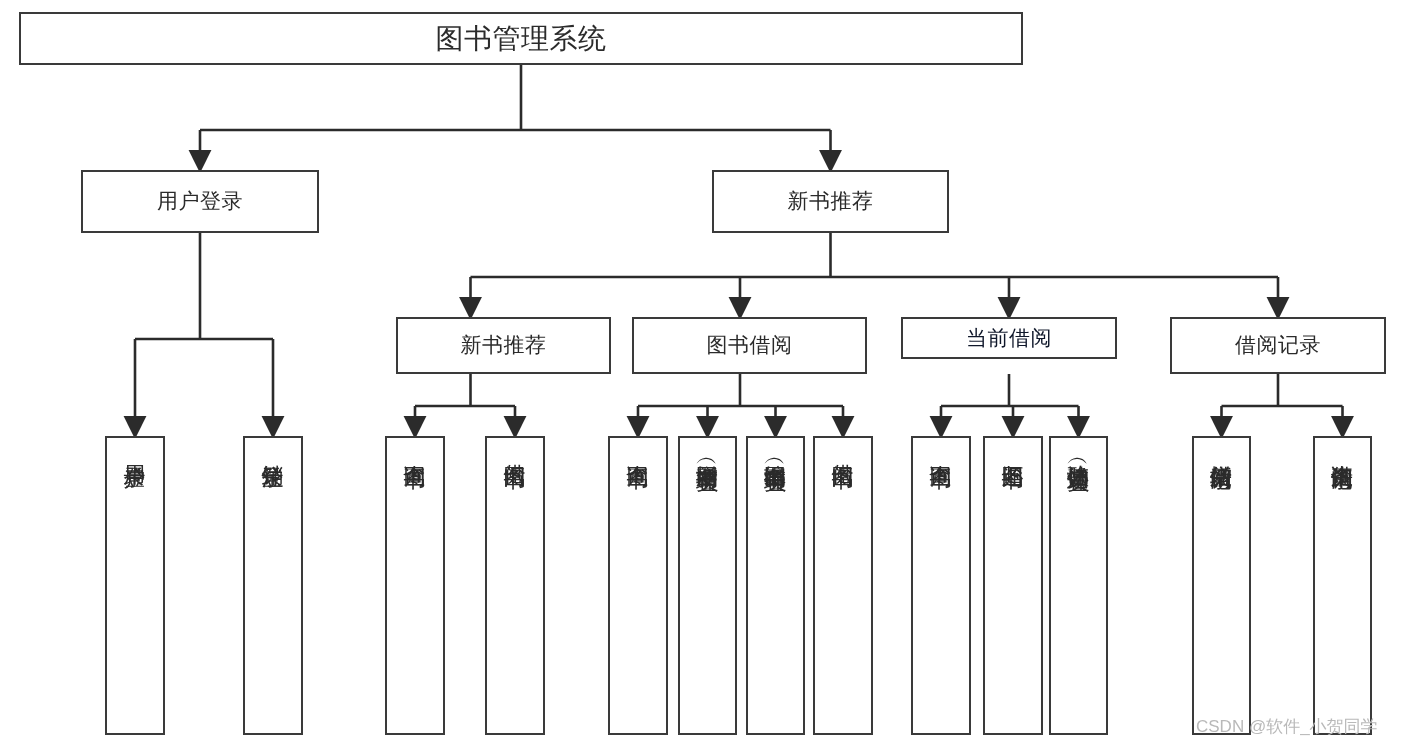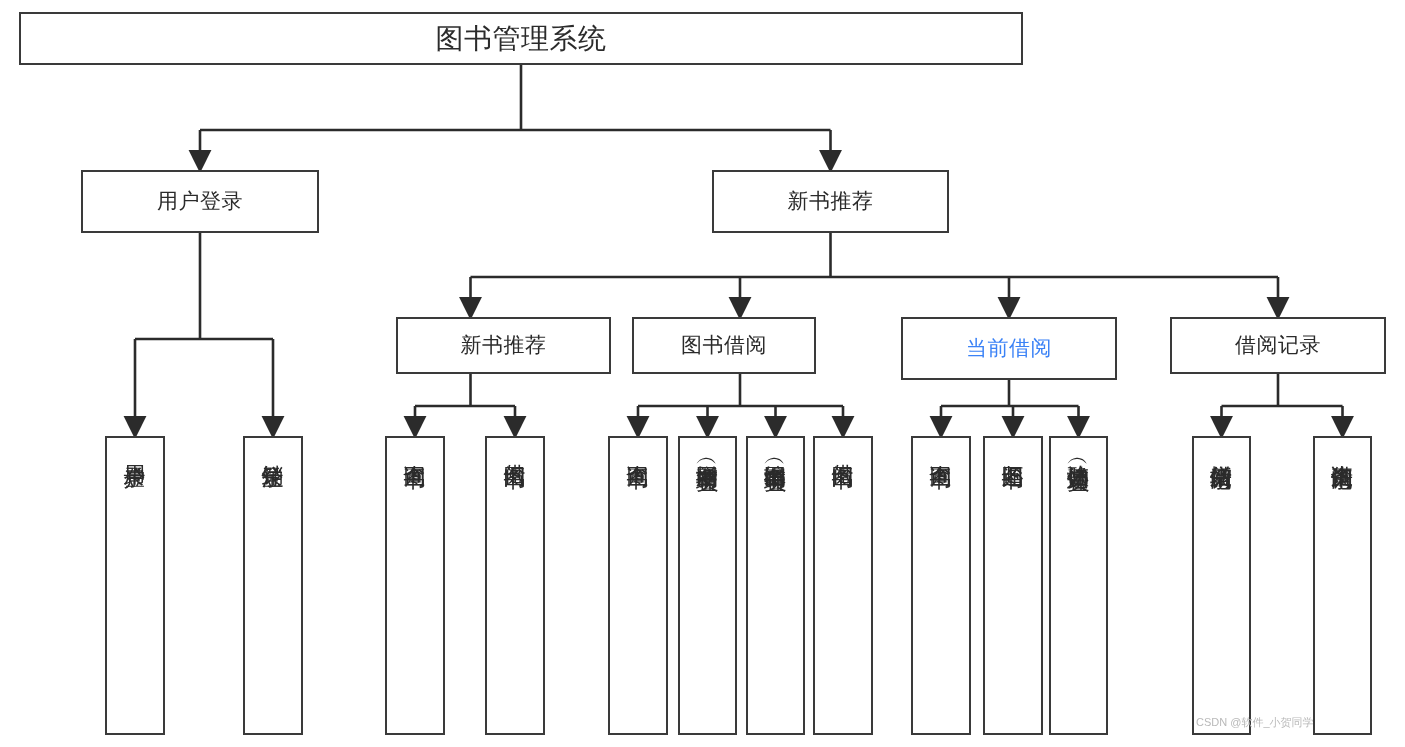--- a/index.html
+++ b/index.html
@@ -57,21 +57,21 @@
     font-size: 22px;
     line-height: 1.05;
     letter-spacing: 1px;
     white-space: normal;
     max-height: 100%;
   }
   .node.root .label { font-size: 28px; }
   .watermark {
     position: absolute;
     color: #b9b9b9;
-    font-size: 11px;
+    font-size: 17px;
     white-space: nowrap;
     z-index: 5;
     font-family: "Liberation Sans", "DejaVu Sans", sans-serif;
   }
 </style>
 </head>
 <body>
 
 <div id="canvas">
 
@@ -124,24 +124,24 @@
       </div>
       <div class="node horizontal" style="left: 81px; top: 170px; width: 238px; height: 63px; border-color: rgb(58, 58, 58); background: rgb(255, 255, 255); color: rgb(43, 43, 43);">
         <span class="label">用户登录</span>
       </div>
       <div class="node horizontal" style="left: 712px; top: 170px; width: 237px; height: 63px; border-color: rgb(58, 58, 58); background: rgb(255, 255, 255); color: rgb(43, 43, 43);">
         <span class="label">新书推荐</span>
       </div>
       <div class="node horizontal" style="left: 363px; top: 317px; width: 215px; height: 57px; border-color: rgb(58, 58, 58); background: rgb(255, 255, 255); color: rgb(43, 43, 43); margin-left: 33px;">
         <span class="label">新书推荐</span>
       </div>
-      <div class="node horizontal" style="left: 632px; top: 317px; width: 184px; height: 57px; border-color: rgb(58, 58, 58); background: rgb(255, 255, 255); color: rgb(43, 43, 43);">
+      <div class="node horizontal" style="left: 632px; top: 317px; width: 235px; height: 57px; border-color: rgb(58, 58, 58); background: rgb(255, 255, 255); color: rgb(43, 43, 43);">
         <span class="label">图书借阅</span>
       </div>
-      <div class="node horizontal" style="left: 901px; top: 317px; width: 216px; height: 63px; border-color: rgb(58, 58, 58); background: rgb(255, 255, 255); color: #3b82f6;">
+      <div class="node horizontal" style="left: 901px; top: 317px; width: 216px; height: 42px; border-color: rgb(58, 58, 58); background: rgb(255, 255, 255); color: #0f172a;">
         <span class="label">当前借阅</span>
       </div>
       <div class="node horizontal" style="left: 1170px; top: 317px; width: 216px; height: 57px; border-color: rgb(58, 58, 58); background: rgb(255, 255, 255); color: rgb(43, 43, 43); font-family: Liberation Serif, serif;">
         <span class="label">借阅记录</span>
       </div>
       <div class="node vertical" style="left: 105px; top: 436px; width: 60px; height: 299px; border-color: rgb(58, 58, 58); background: rgb(255, 255, 255); color: rgb(43, 43, 43);">
         <span class="label">用户登录</span>
       </div>
       <div class="node vertical" style="left: 243px; top: 436px; width: 60px; height: 299px; border-color: rgb(58, 58, 58); background: rgb(255, 255, 255); color: rgb(43, 43, 43);">
         <span class="label">注销登录</span>

